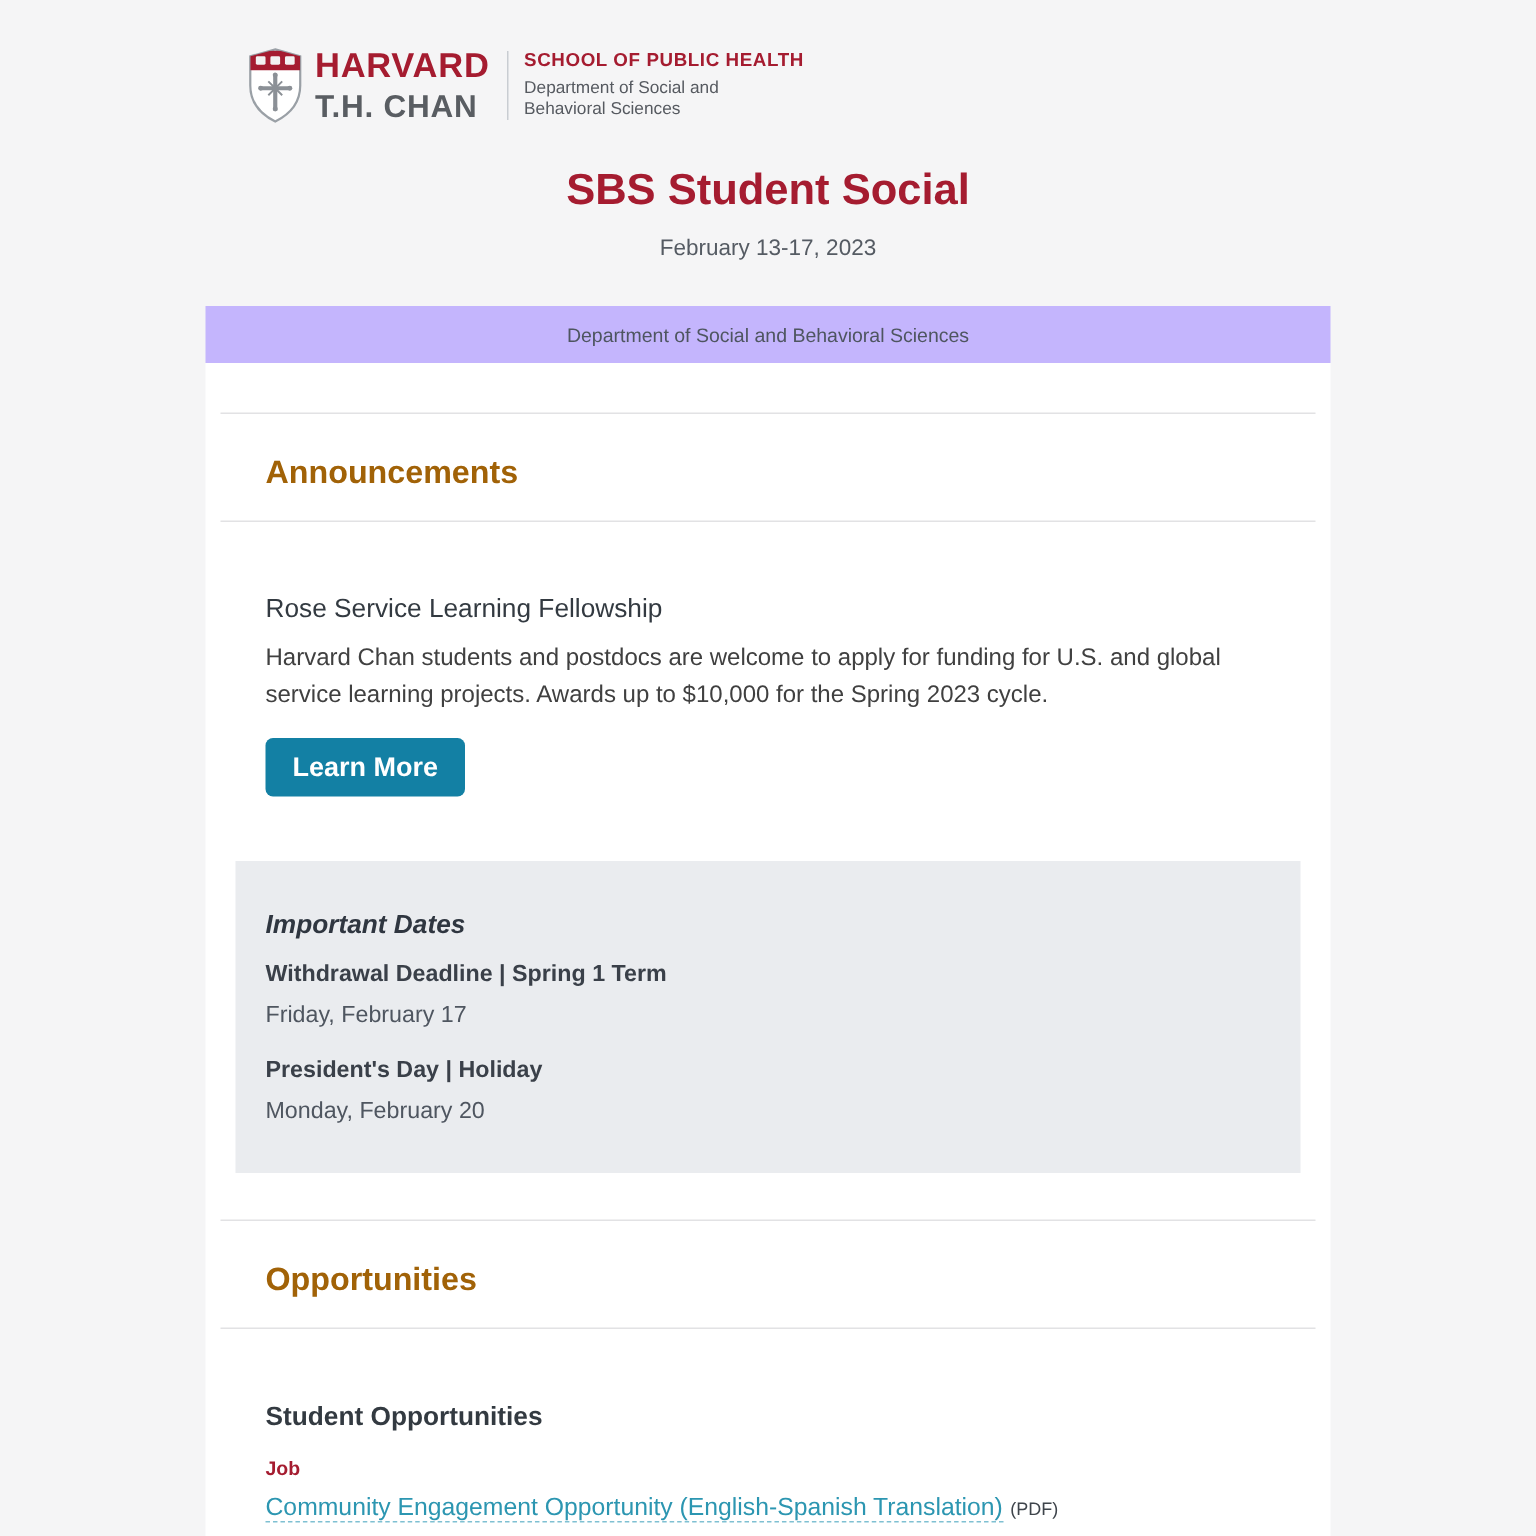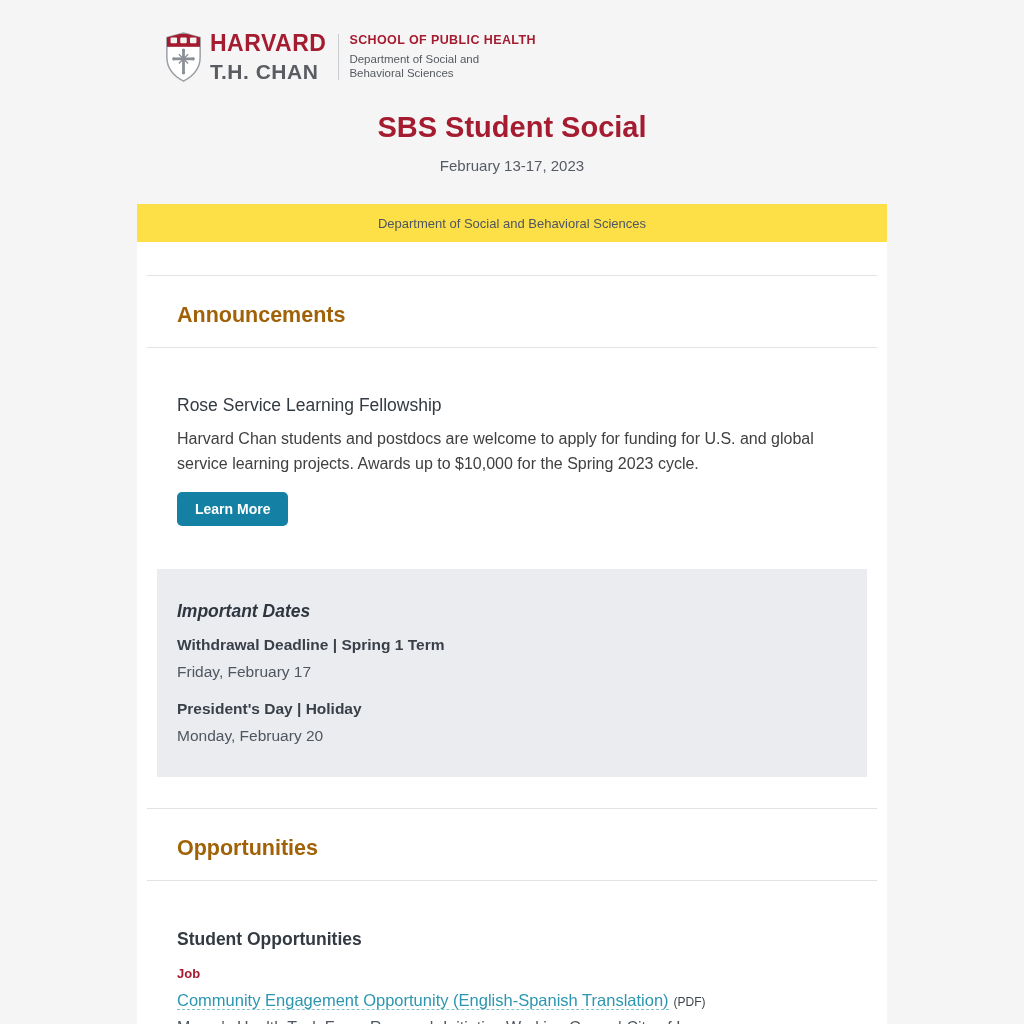--- a/index.html
+++ b/index.html
@@ -44,21 +44,21 @@
   .digest-title {
     text-align: center; color: #a51c30; font-weight: bold;
     font-size: 29px; margin-top: 27px;
   }
   .digest-date {
     text-align: center; color: #555b63; font-size: 15px; margin-top: 13px;
   }
 
   
   .dept-banner {
-    margin-top: 30px; height: 38px; background: #fde047;
+    margin-top: 30px; height: 38px; background: #c4b5fd;
     display: flex; align-items: center; justify-content: center;
     font-size: 13px; color: #4e5560;
   }
 
   
   .content {
     background: #ffffff; padding-bottom: 60px; min-height: 790px;
   }
   .rule {
     border: none; border-top: 1px solid #e2e2e4;
@@ -76,21 +76,21 @@
     padding-top: 47px;
   }
   .card-body {
     color: #404040; font-size: 16px; line-height: 1.55;
     margin-top: 11px; max-width: 650px;
   }
   .learn-more-btn {
     display: inline-block; margin-top: 15px;
     background: #1380a4; color: #ffffff;
     font-family: "Liberation Sans", sans-serif;
-    font-size: 14px; font-weight: bold;
+    font-size: 18px; font-weight: bold;
     border: none; border-radius: 5px;
     padding: 9px 18px; cursor: pointer;
   }
 
   .dates-box {
     margin: 43px 20px 0 20px; background: #eaecef;
     padding: 32px 20px 32px 20px;
   }
   .dates-heading {
     color: #2f3640; font-weight: bold; font-size: 17.5px; font-style: italic;

